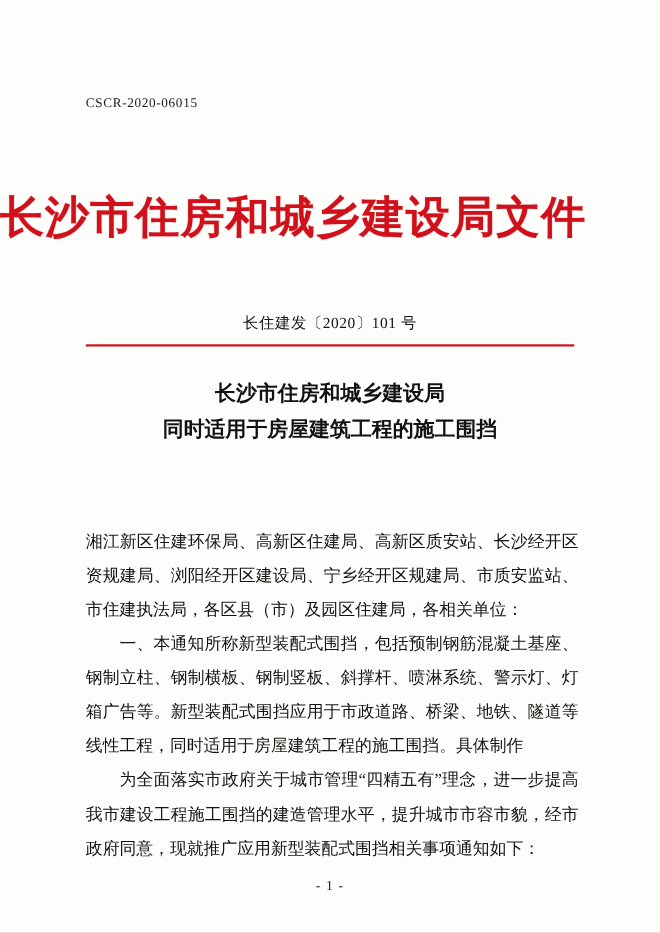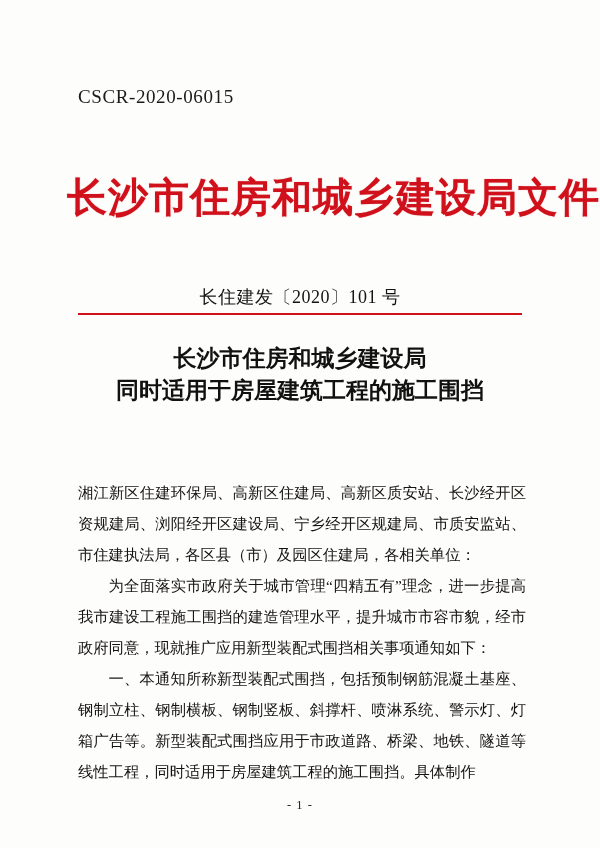--- a/index.html
+++ b/index.html
@@ -21,63 +21,63 @@
     left: 0;
     top: 0;
     width: 600px;
     height: 848px;
     background: #fdfdfb;
   }
   .doc-number {
     position: absolute;
     left: 78px;
     top: 86px;
-    font-size: 19px;
+    font-size: 12px;
     letter-spacing: 0.6px;
     color: #1a1a1a;
     font-family: "Liberation Serif", "DejaVu Serif", serif;
   }
   .masthead {
     position: absolute;
     left: 0;
     top: 170px;
     width: 600px;
-    text-align: right;
+    text-align: left;
     color: #d0111b;
     font-size: 40px;
     font-weight: bold;
     letter-spacing: 1px;
     font-family: "DejaVu Serif", "Liberation Serif", serif;
     text-shadow: 0 0 1px rgba(208,17,27,0.5);
   }
   .wenhao {
     position: absolute;
     left: 0;
     top: 285px;
     width: 600px;
     text-align: center;
-    font-size: 18px;
+    font-size: 14px;
     color: #141414;
     letter-spacing: 0.5px;
   }
   .red-rule {
     position: absolute;
     left: 78px;
     top: 313px;
     width: 444px;
     height: 2px;
     background: #d0111b;
   }
   .title-block {
     position: absolute;
     left: 78px;
     top: 342px;
     width: 444px;
     text-align: center;
-    font-size: 23px;
+    font-size: 19px;
     font-weight: bold;
     line-height: 32px;
     color: #111111;
     font-family: "DejaVu Serif", "Liberation Serif", serif;
   }
   .body-block {
     position: absolute;
     left: 78px;
     top: 432px;
     width: 448px;
@@ -120,18 +120,18 @@
 
   <div class="red-rule"></div>
 
   <div class="title-block">
     <div>长沙市住房和城乡建设局</div>
     <div>同时适用于房屋建筑工程的施工围挡</div>
   </div>
 
   <div class="body-block">
     <p class="para">湘江新区住建环保局、高新区住建局、高新区质安站、长沙经开区资规建局、浏阳经开区建设局、宁乡经开区规建局、市质安监站、市住建执法局，各区县（市）及园区住建局，各相关单位：</p>
+    <p class="para indent">一、本通知所称新型装配式围挡，包括预制钢筋混凝土基座、钢制立柱、钢制横板、钢制竖板、斜撑杆、喷淋系统、警示灯、灯箱广告等。新型装配式围挡应用于市政道路、桥梁、地铁、隧道等线性工程，同时适用于房屋建筑工程的施工围挡。具体制作</p>
     <p class="para indent">为全面落实市政府关于城市管理“四精五有”理念，进一步提高我市建设工程施工围挡的建造管理水平，提升城市市容市貌，经市政府同意，现就推广应用新型装配式围挡相关事项通知如下：</p>
-    <p class="para indent">一、本通知所称新型装配式围挡，包括预制钢筋混凝土基座、钢制立柱、钢制横板、钢制竖板、斜撑杆、喷淋系统、警示灯、灯箱广告等。新型装配式围挡应用于市政道路、桥梁、地铁、隧道等线性工程，同时适用于房屋建筑工程的施工围挡。具体制作</p>
   </div>
 
   <div class="page-number">- 1 -</div>
 </div>
 
 </body></html>

